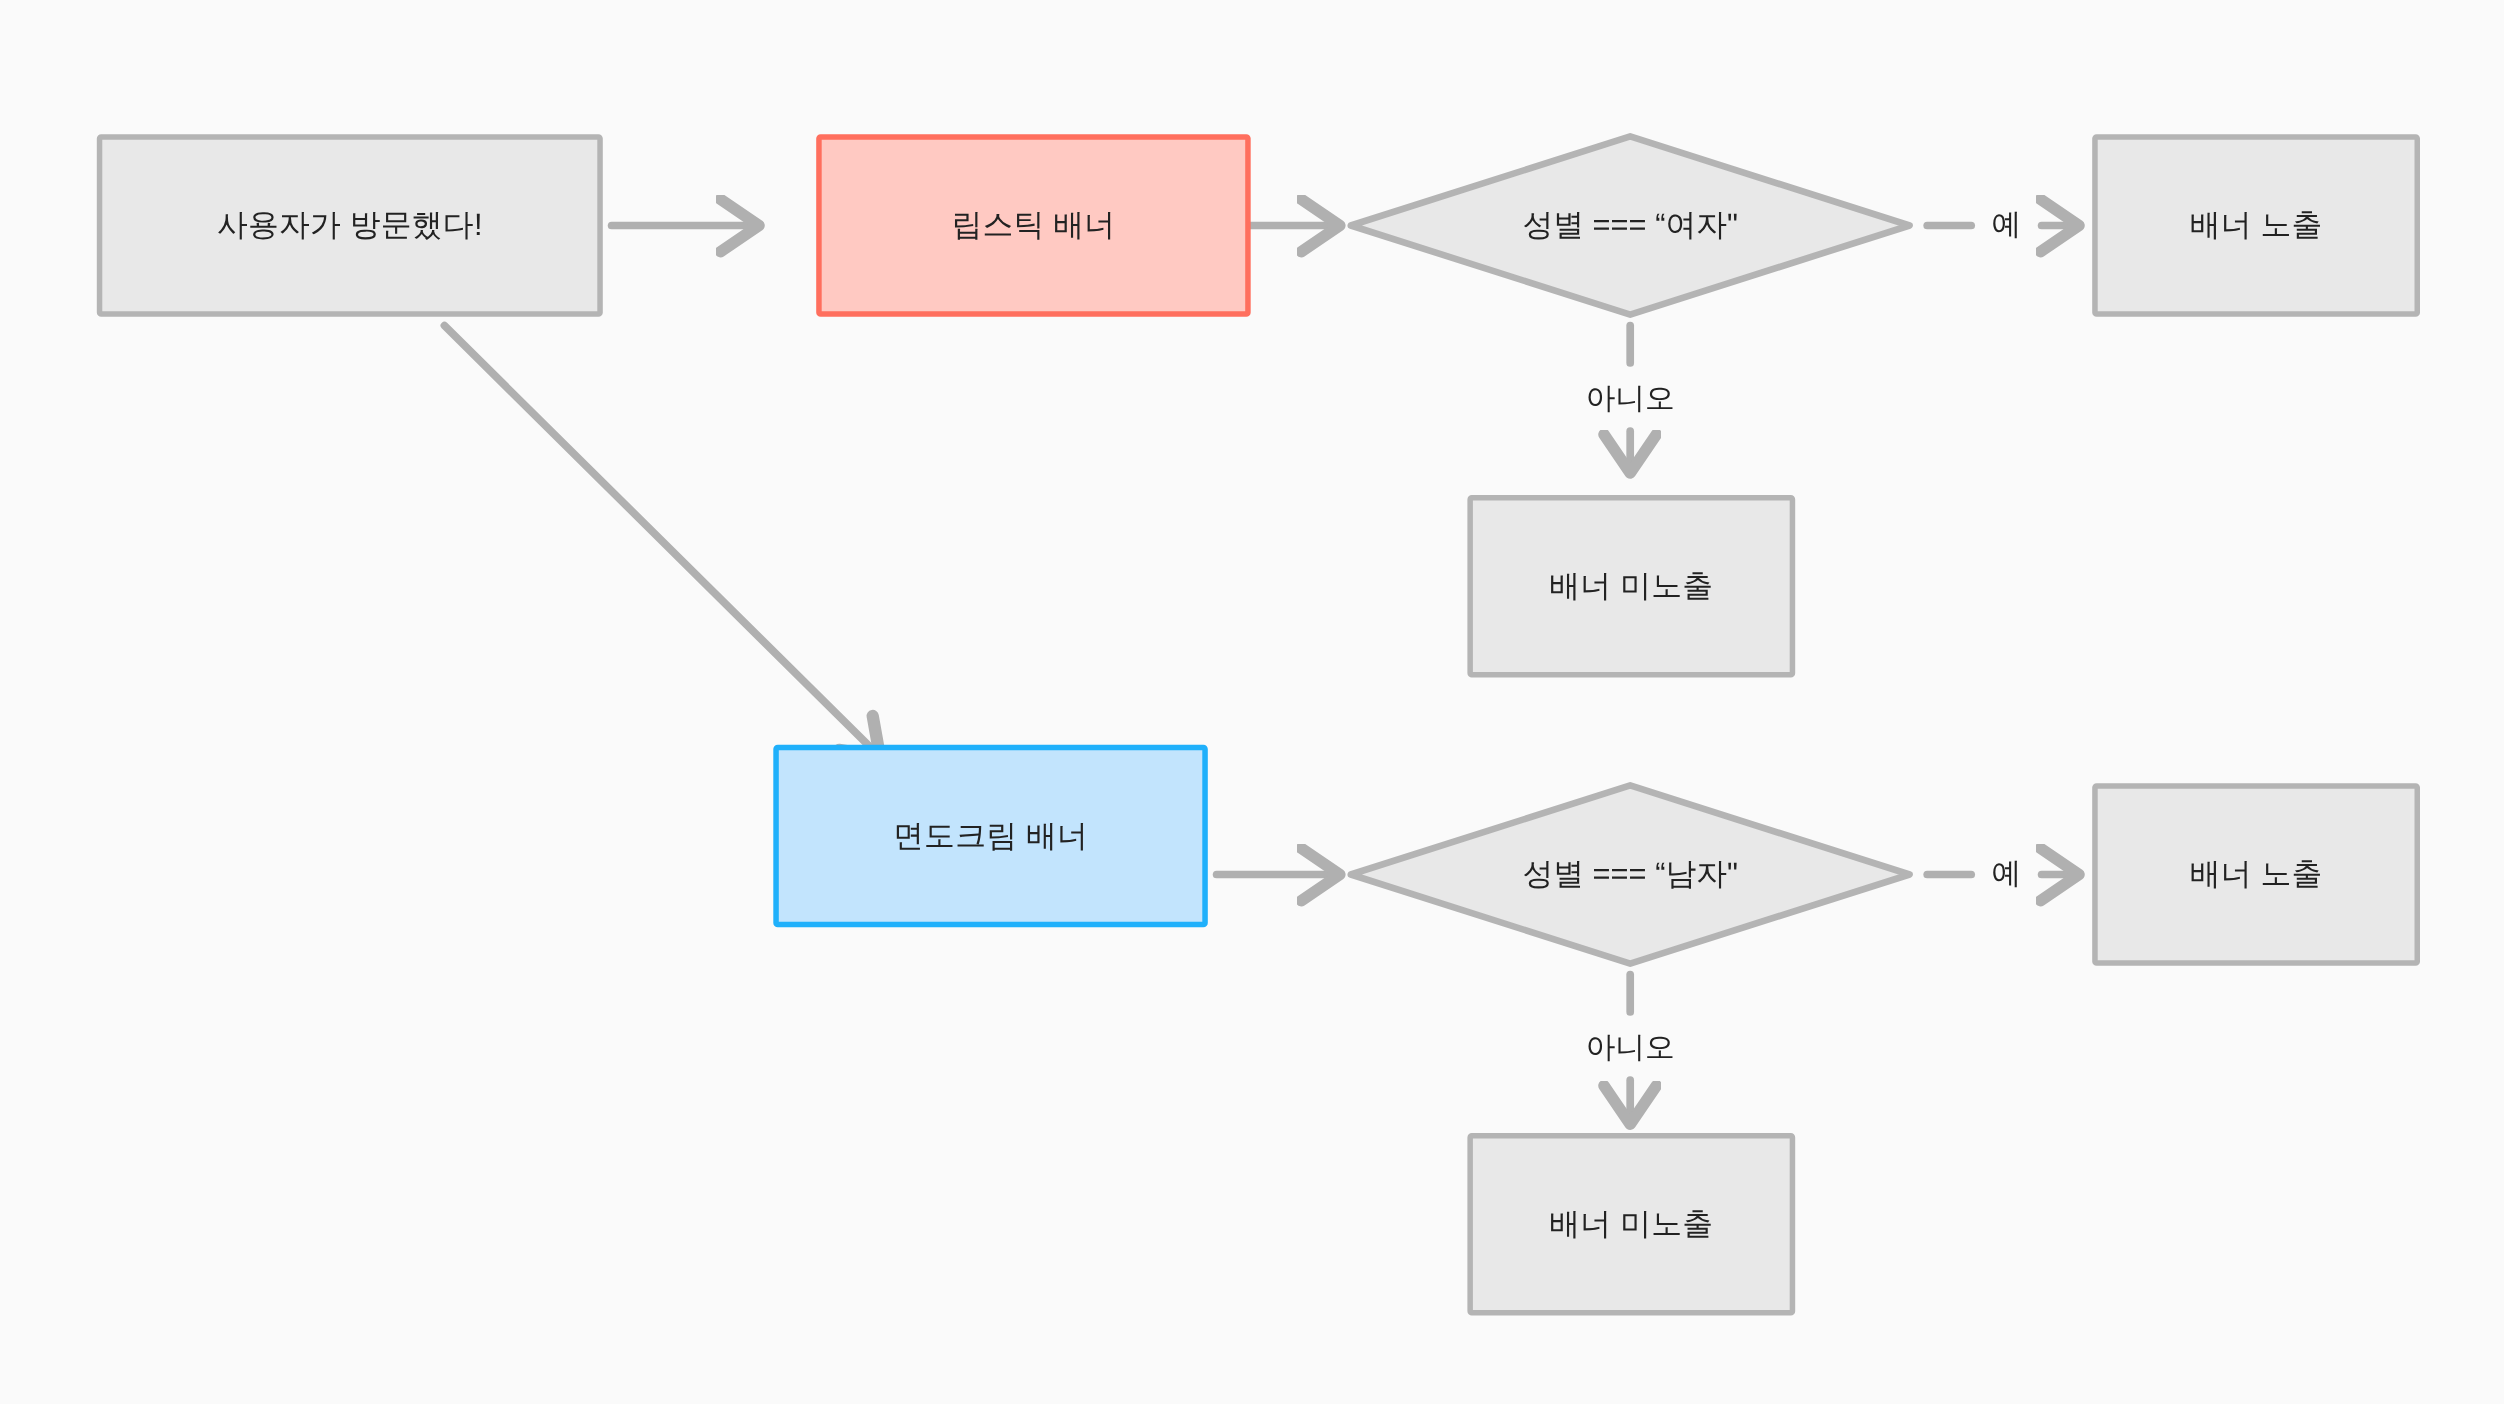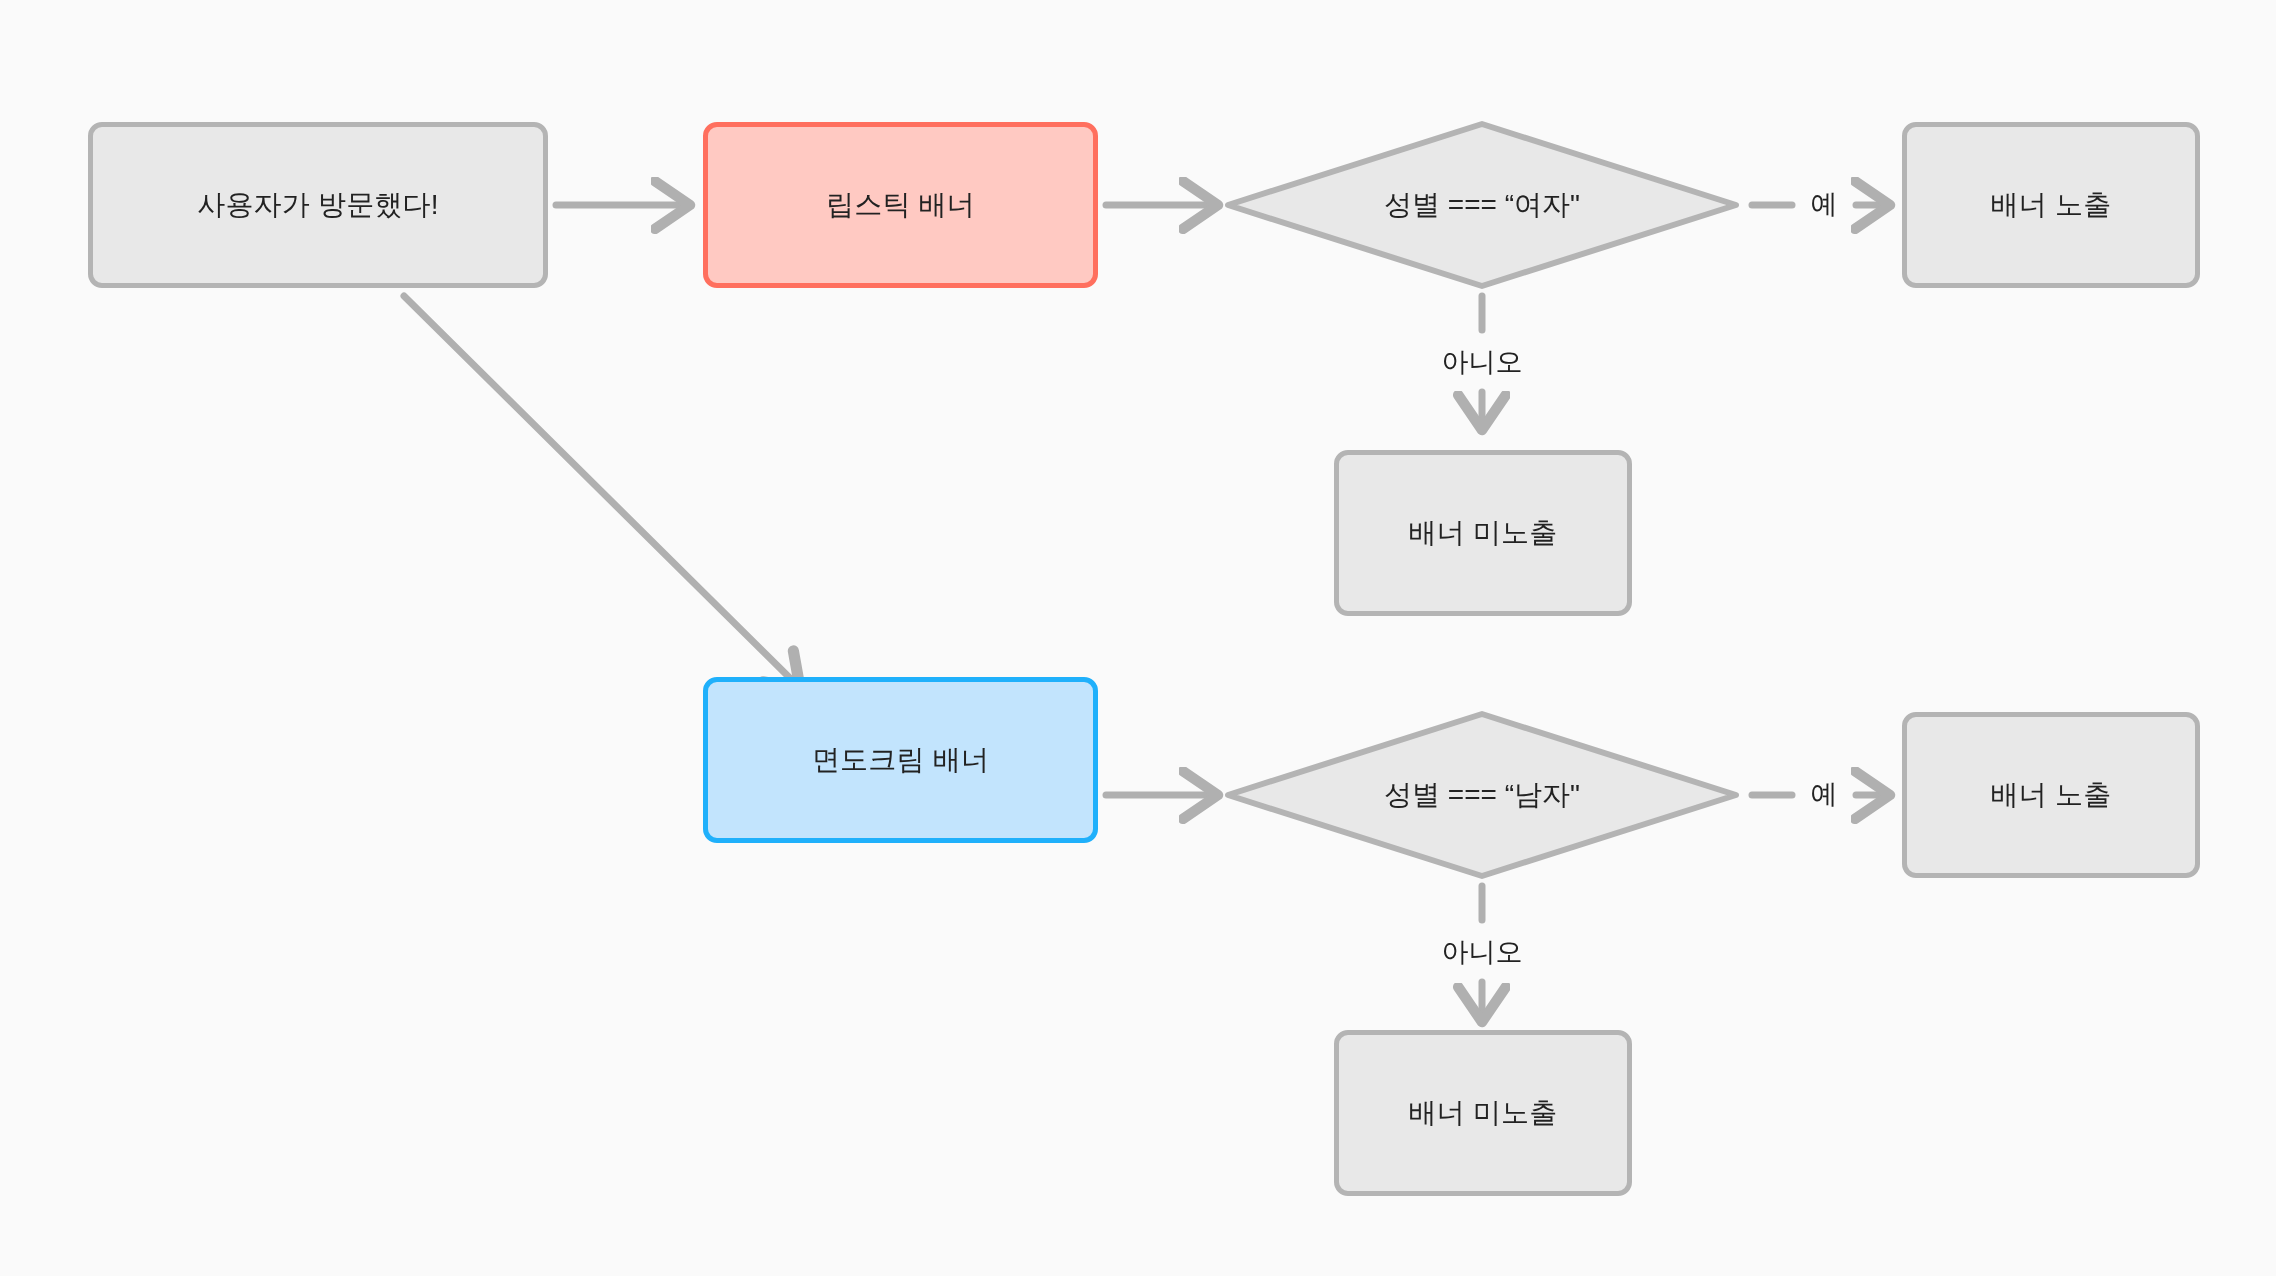--- a/index.html
+++ b/index.html
@@ -31,21 +31,21 @@
   }
   .node {
     position: absolute;
     box-sizing: border-box;
     display: flex;
     align-items: center;
     justify-content: center;
     text-align: center;
   }
   .node-rect {
-    border-radius: 14px;
+    border-radius: 4px;
     border-style: solid;
     border-width: 5px;
   }
   .node-rect .node-label {
     position: relative;
     z-index: 2;
     line-height: 1.3;
     white-space: nowrap;
   }
   .node-default {
@@ -146,21 +146,21 @@
     <g>
       <path d="M1482,886 L1482,920" stroke="#b0b0b0" stroke-width="7" fill="none" stroke-linecap="round"></path>
       <path d="M1482,982 L1482,1022" stroke="#b0b0b0" stroke-width="7" fill="none" stroke-linecap="round" marker-end="url(#ah)"></path>
     </g>
   </svg>
 
   <div class="node node-rect node-default" style="left:88px; top:122px; width:460px; height:166px;">
     <span class="node-label">사용자가 방문했다!</span>
   </div>
 
-  <div class="node node-rect node-red" style="left:703px; top:122px; width:395px; height:166px;">
+  <div class="node node-rect node-red" style="left:742px; top:122px; width:395px; height:166px;">
     <span class="node-label">립스틱 배너</span>
   </div>
 
   <div class="diamond-wrap" style="left:1222px; top:118px; width:520px; height:174px;">
     <svg width="520" height="174" viewBox="0 0 520 174">
       <path d="M260,6 L514,87 L260,168 L6,87 Z" fill="#e8e8e8" stroke="#b4b4b4" stroke-width="6" stroke-linejoin="round"></path>
     </svg>
     <div class="diamond-text">성별 === “여자"</div>
   </div>
 

